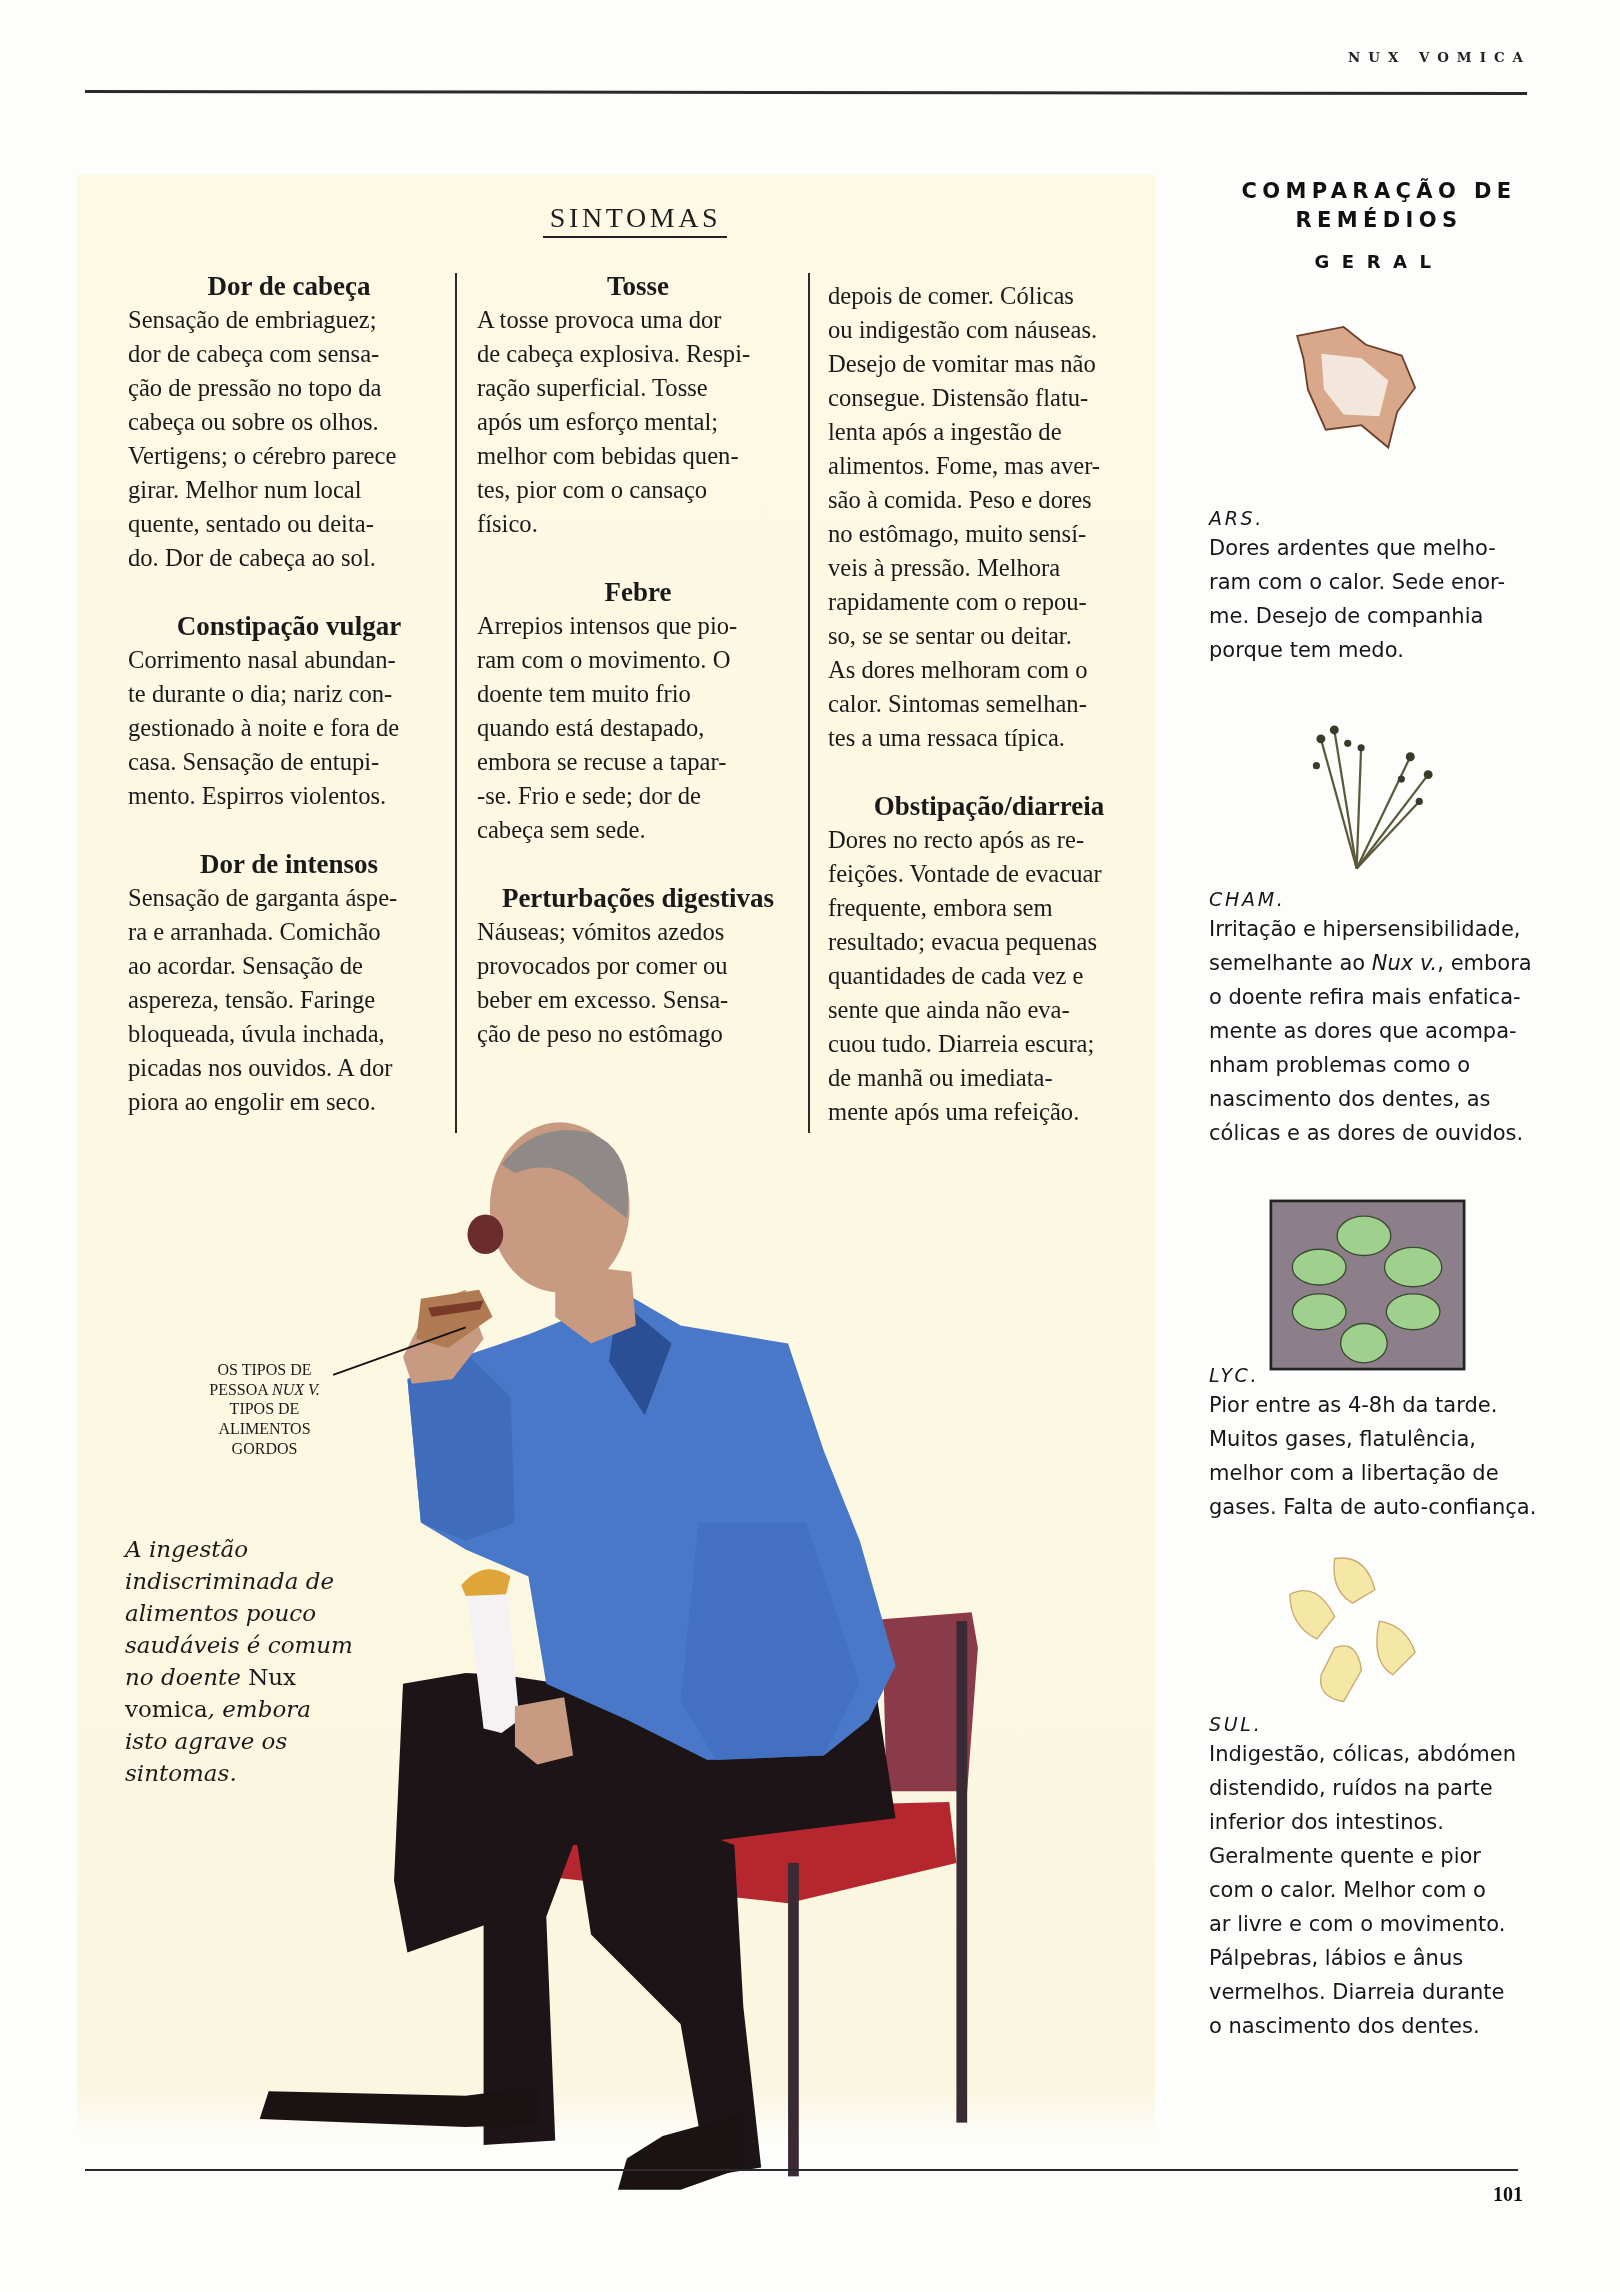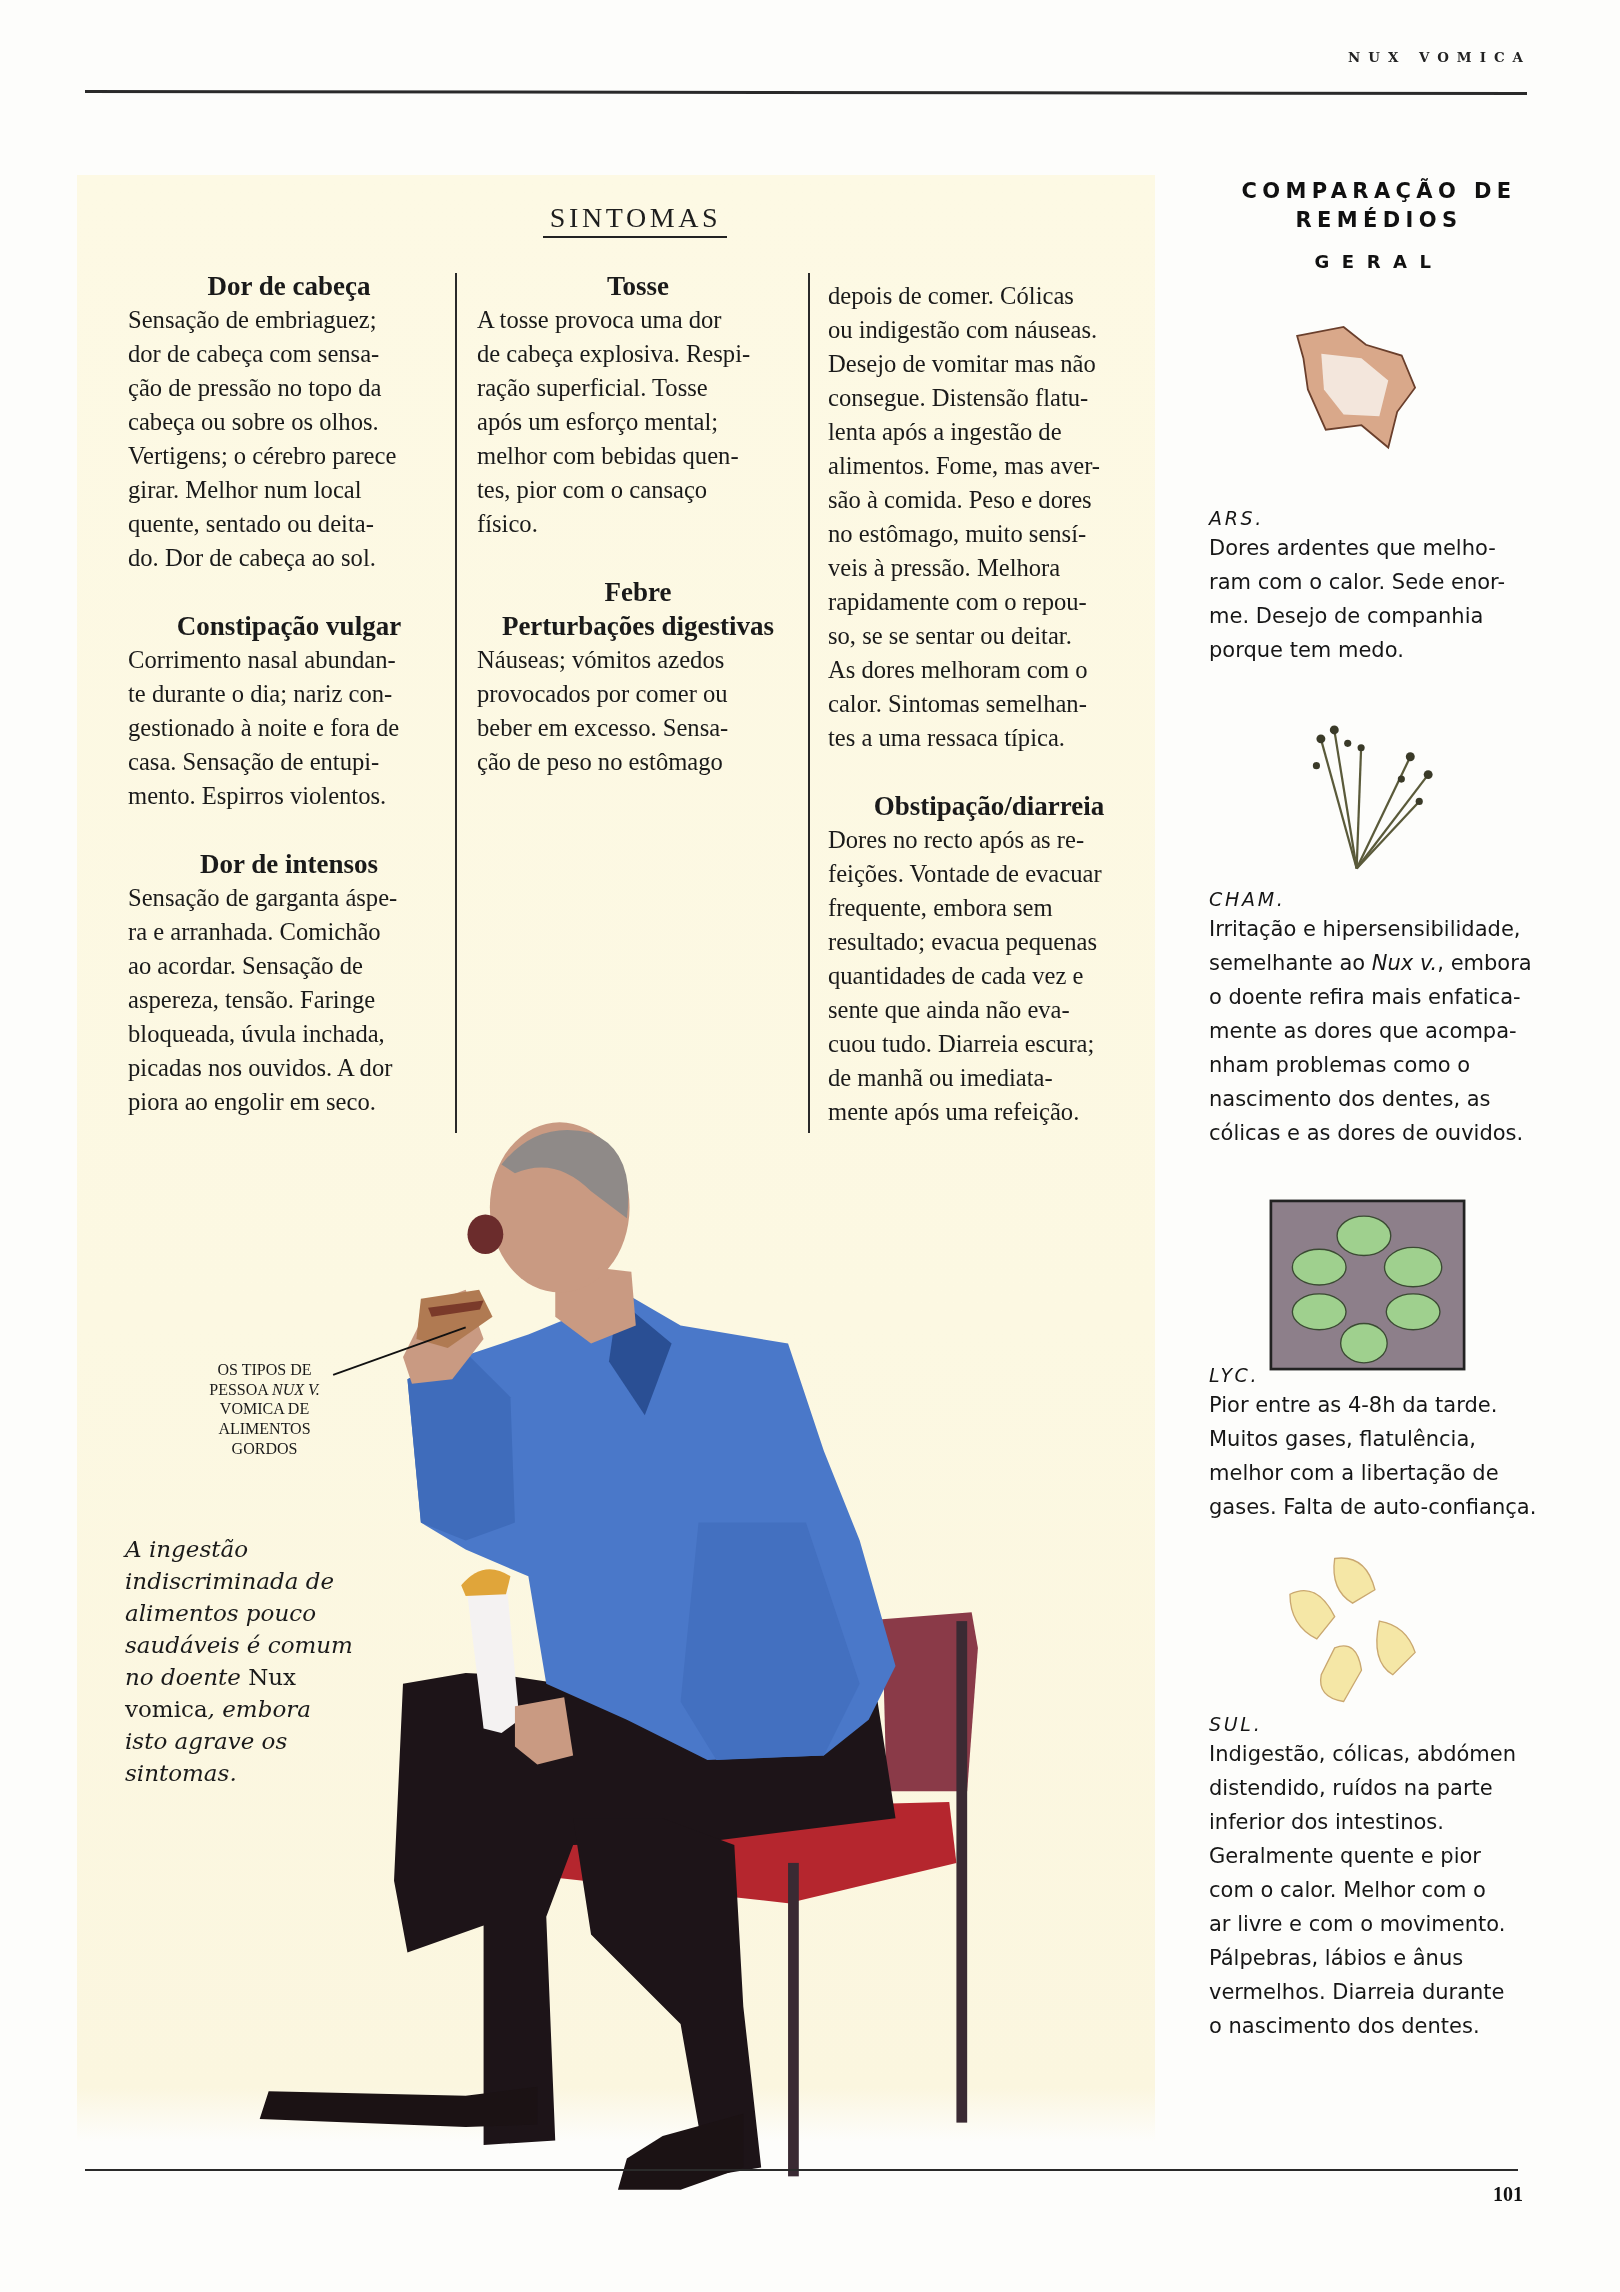--- a/index.html
+++ b/index.html
@@ -107,20 +107,27 @@
 <div class="col" style="left:477px; top:269px; width:322px;">
   <h3>Tosse</h3>
   <p>A tosse provoca uma dor
 de cabeça explosiva. Respi-
 ração superficial. Tosse
 após um esforço mental;
 melhor com bebidas quen-
 tes, pior com o cansaço
 físico.</p>
   <h3>Febre</h3>
+  <p>Arrepios intensos que pio-
+ram com o movimento. O
+doente tem muito frio
+quando está destapado,
+embora se recuse a tapar-
+-se. Frio e sede; dor de
+cabeça sem sede.</p>
   <h3>Perturbações digestivas</h3>
   <p>Náuseas; vómitos azedos
 provocados por comer ou
 beber em excesso. Sensa-
 ção de peso no estômago</p>
 </div>
 
 <div class="col" style="left:828px; top:279px; width:322px;">
   <p>depois de comer. Cólicas
 ou indigestão com náuseas.
@@ -184,21 +191,21 @@
   <line x1="372" y1="1535" x2="520" y2="1482" stroke="#111" stroke-width="2"></line>
 
   <path d="M520 1765 L565 1760 L580 1920 L560 1935 L540 1930 Z" fill="#f4f2f2"></path>
   <path d="M515 1770 Q540 1740 570 1760 L565 1780 L520 1782 Z" fill="#e0a53a"></path>
   <path d="M575 1905 L630 1895 L640 1960 L600 1970 L575 1950 Z" fill="#c99a82"></path>
 </svg>
 
 <div class="callout">
   <span>OS TIPOS DE</span><br>
   <span>PESSOA</span> <i>NUX V.</i><br>
-  <span>VOMICA DE</span><br>
+  <span>TIPOS DE</span><br>
   <span>ALIMENTOS</span><br>
   <span>GORDOS</span>
 </div>
 <div class="caption"><span>A ingestão indiscriminada de alimentos pouco saudáveis é comum no doente </span><span class="upright">Nux vomica</span><span>, embora isto agrave os sintomas.</span></div>
 
 <div class="bottom-rule"></div>
 <div class="page-number">101</div>
 
 <div class="sidebar-title">
   <span>COMPARAÇÃO DE</span><br>

